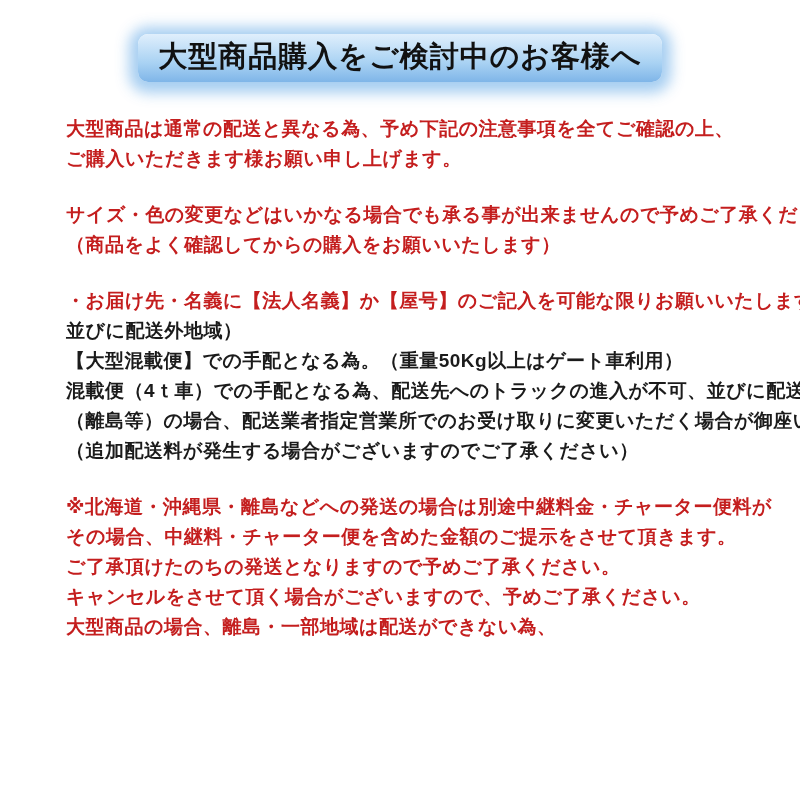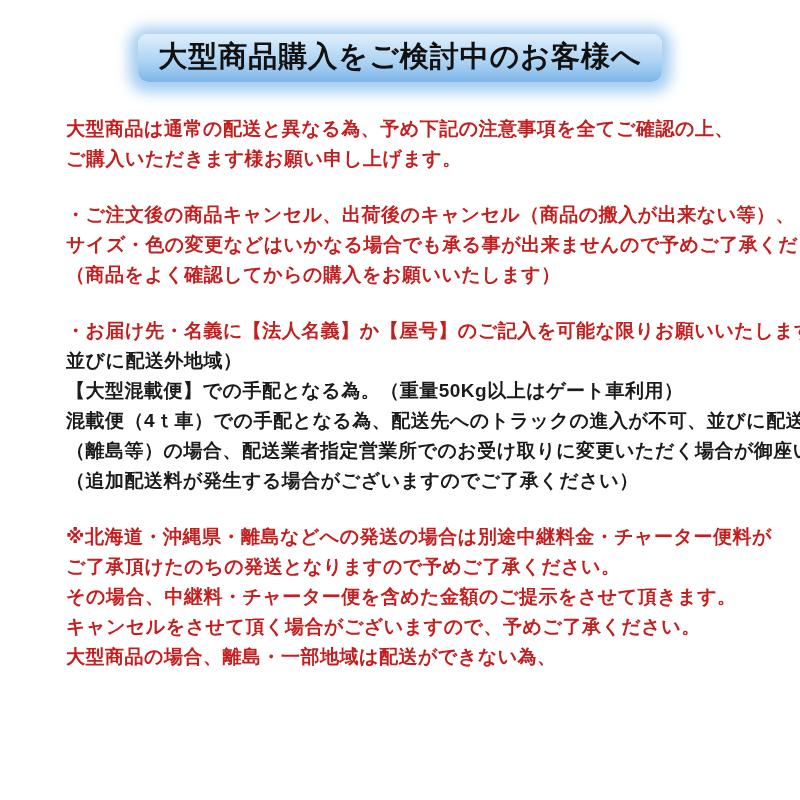--- a/index.html
+++ b/index.html
@@ -32,23 +32,22 @@
     border-radius: 10px;
     background: linear-gradient(to bottom,
       rgba(222,238,252,0.95) 0%,
       var(--header_glow, #a9d2f3) 60%,
       #7fb5e8 100%);
     box-shadow: 0 2px 14px 9px rgba(150,198,238,0.85);
     letter-spacing: 1px;
     white-space: nowrap;
   }
   .content {
-    padding-left: 46px;
+    padding-left: 66px;
     padding-right: 36px;
-    margin-left: 20px;
   }
   .block { margin-bottom: 26px; }
   .block:last-child { margin-bottom: 0; }
   .line {
     font-size: 19px;
     font-weight: bold;
     line-height: 30px;
     white-space: nowrap;
     letter-spacing: 0.5px;
   }
@@ -65,36 +64,35 @@
   </div>
 
   <div class="content">
 
     <div class="block">
       <div class="line red">大型商品は通常の配送と異なる為、予め下記の注意事項を全てご確認の上、</div>
       <div class="line red">ご購入いただきます様お願い申し上げます。</div>
     </div>
 
     <div class="block">
-      <div class="line red">・ご注文後の商品キャンセル、出荷後のキャンセル（商品の搬入が出来ない等）、</div>
       <div class="line red">サイズ・色の変更などはいかなる場合でも承る事が出来ませんので予めご了承ください。</div>
       <div class="line red">（商品をよく確認してからの購入をお願いいたします）</div>
     </div>
 
     <div class="block">
       <div class="line red">・お届け先・名義に【法人名義】か【屋号】のご記入を可能な限りお願いいたします。</div>
       <div class="line black">並びに配送外地域）</div>
       <div class="line black">【大型混載便】での手配となる為。（重量50Kg以上はゲート車利用）</div>
       <div class="line black">混載便（4ｔ車）での手配となる為、配送先へのトラックの進入が不可、並びに配送外地域</div>
       <div class="line black">（離島等）の場合、配送業者指定営業所でのお受け取りに変更いただく場合が御座います。</div>
       <div class="line black">（追加配送料が発生する場合がございますのでご了承ください）</div>
     </div>
 
     <div class="block">
       <div class="line red">※北海道・沖縄県・離島などへの発送の場合は別途中継料金・チャーター便料が</div>
+      <div class="line red">その場合、中継料・チャーター便を含めた金額のご提示をさせて頂きます。</div>
       <div class="line red">ご了承頂けたのちの発送となりますので予めご了承ください。</div>
-      <div class="line red">その場合、中継料・チャーター便を含めた金額のご提示をさせて頂きます。</div>
       <div class="line red">キャンセルをさせて頂く場合がございますので、予めご了承ください。</div>
       <div class="line red">大型商品の場合、離島・一部地域は配送ができない為、</div>
     </div>
 
   </div>
 </div>
 
 </body></html>

